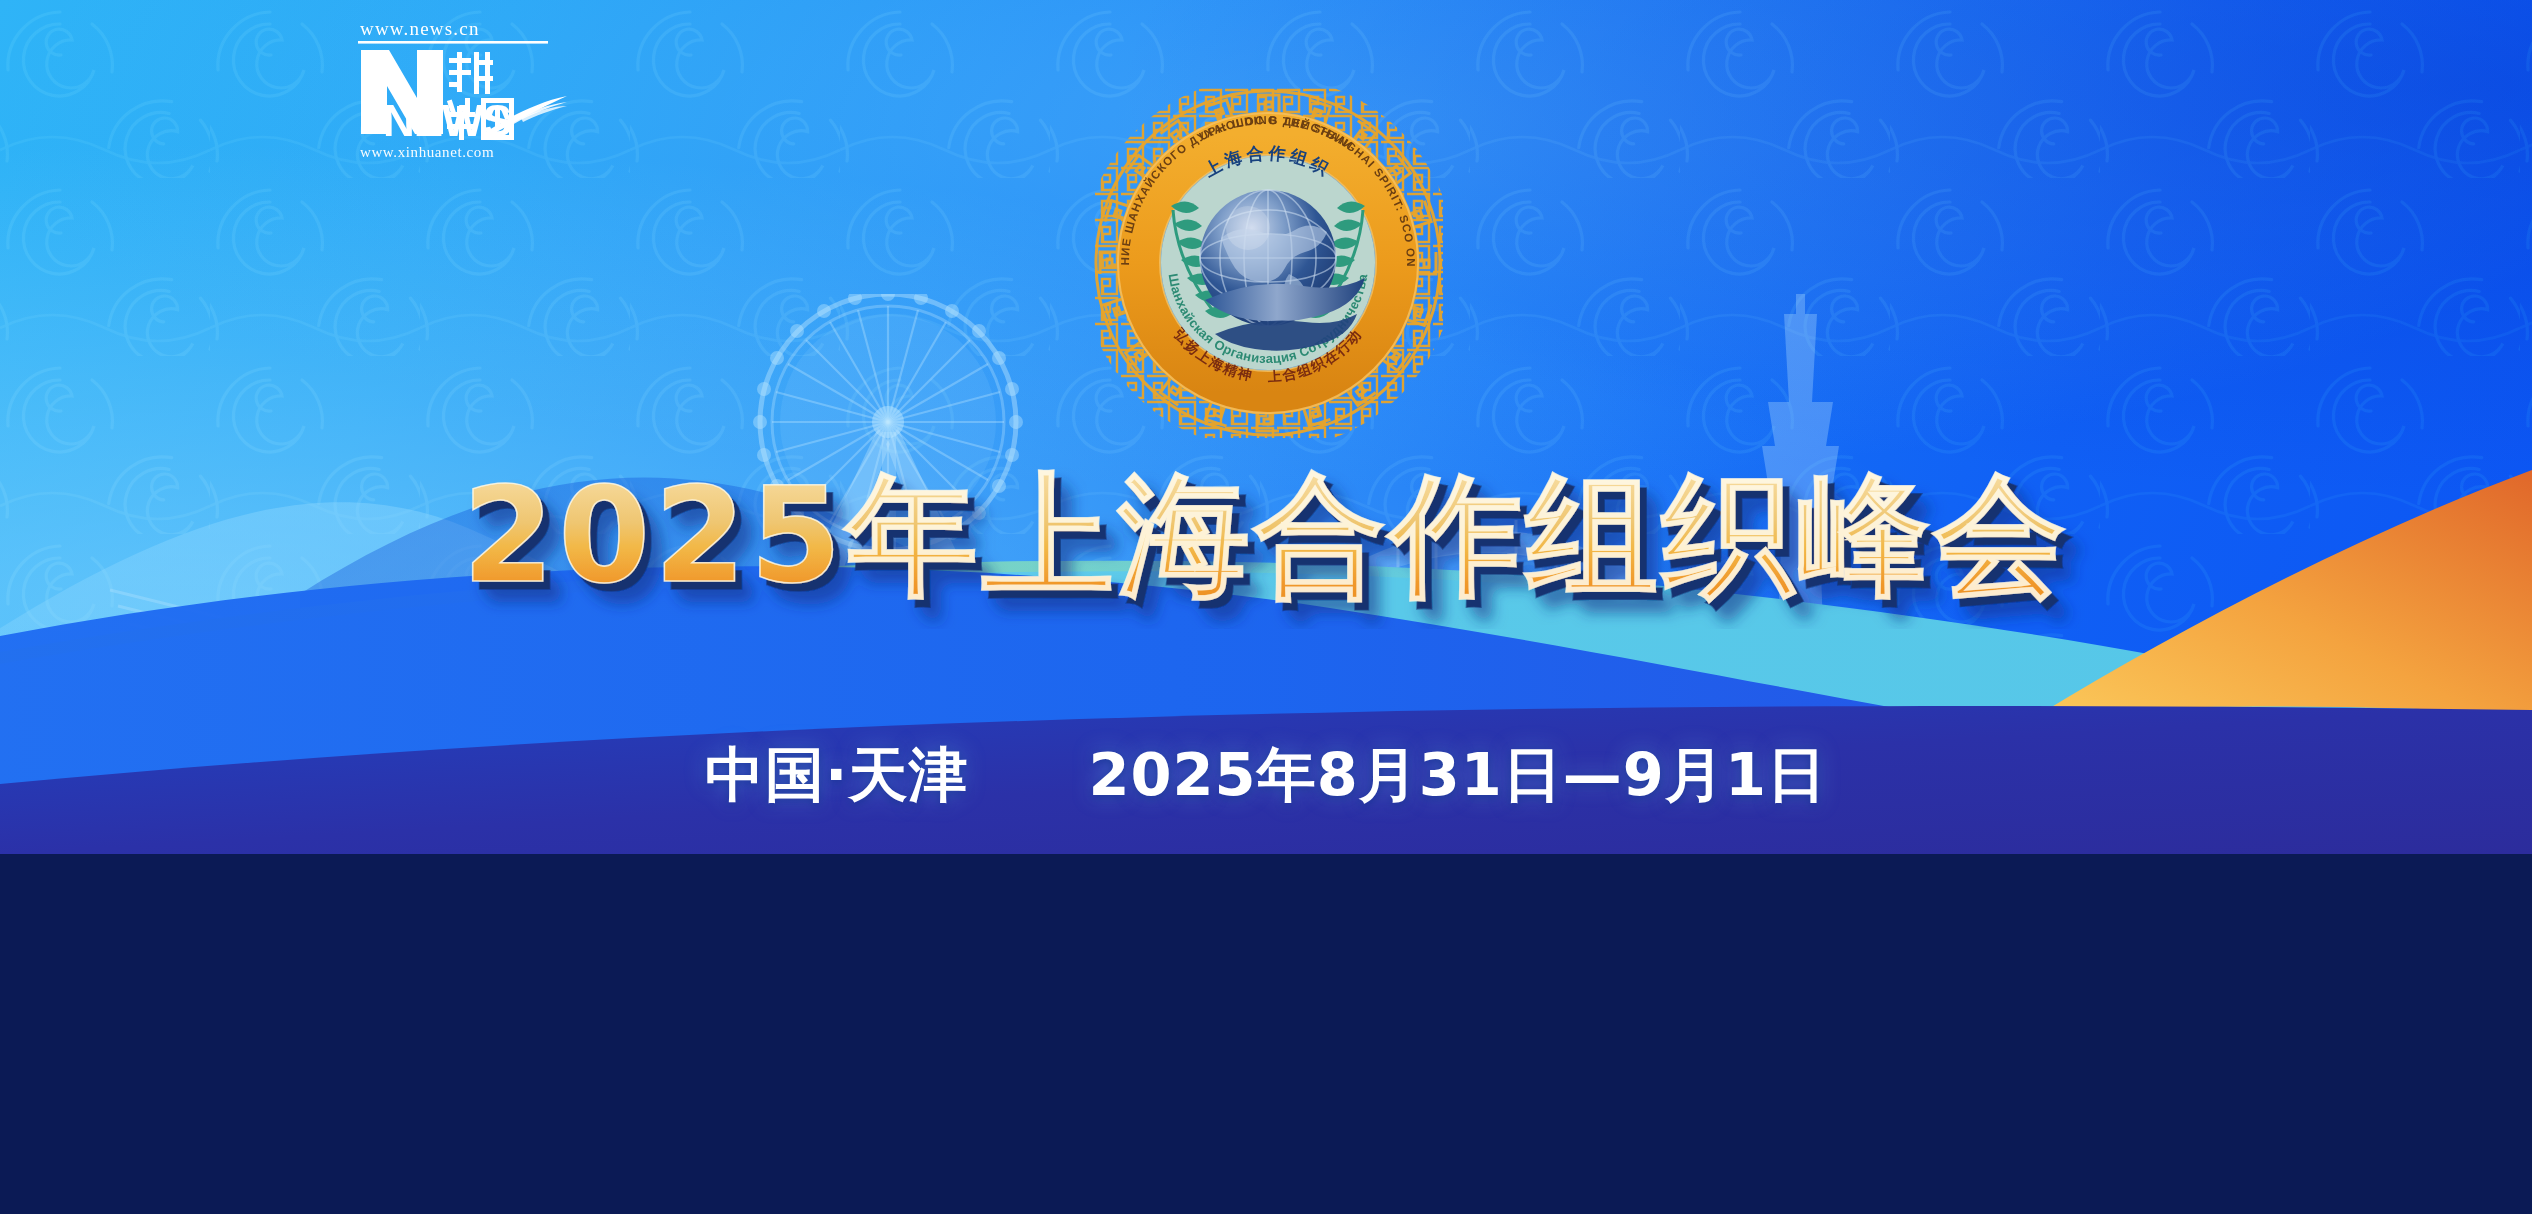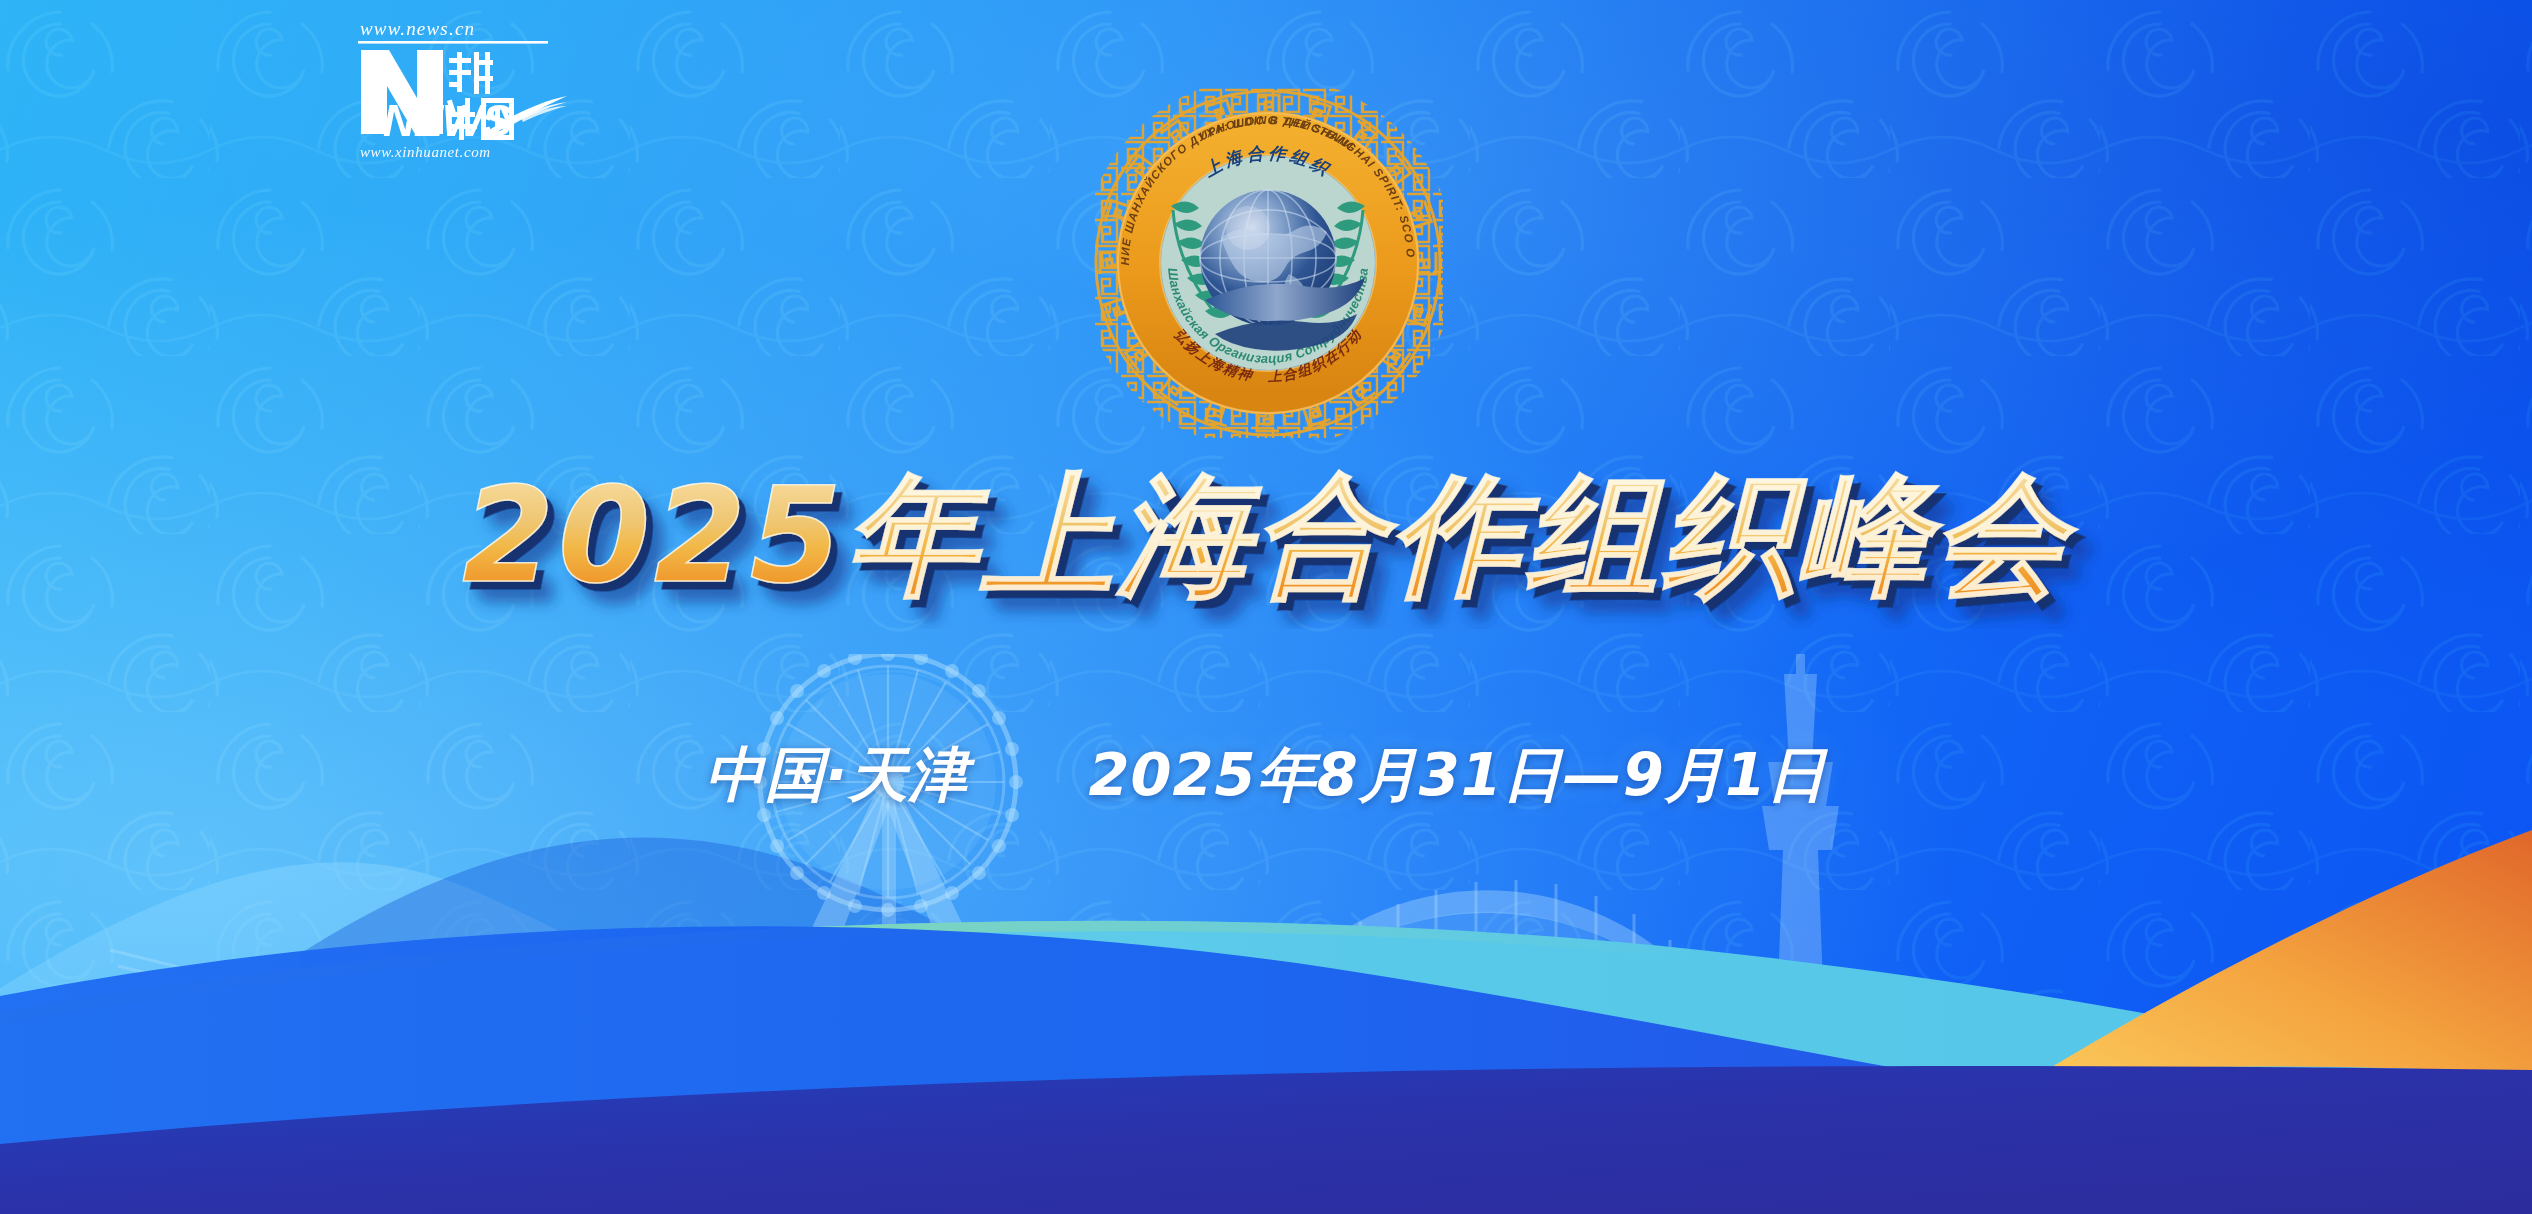--- a/index.html
+++ b/index.html
@@ -1,24 +1,23 @@
 <!DOCTYPE html>
 <html lang="zh"><head>
 <meta charset="utf-8">
 <title>2025年上海合作组织峰会</title>
 <style>
   html,body{margin:0;padding:0;background:#0b1a55;}
   body{font-family:"Liberation Sans","DejaVu Sans",sans-serif;}
 
   #stage{
     position:relative;
-    width:2532px;height:1214px;
+    width:2532px;height:854px;
     overflow:hidden;
     background:linear-gradient(110deg,#2fb4f7 0%, #27a6f6 18%, #1f8df6 38%, #1775f6 58%, #1060f5 78%, #0b54f3 100%);
-    font-style:italic;
   }
 
   
   .sheen{position:absolute;inset:0;pointer-events:none;}
   .sheen.a{background:radial-gradient(120% 95% at 8% 72%, rgba(140,215,255,.55) 0%, rgba(140,215,255,0) 58%);}
   .sheen.b{background:radial-gradient(85% 70% at 52% 14%, rgba(120,205,255,.30) 0%, rgba(120,205,255,0) 62%);}
   .sheen.c{background:radial-gradient(90% 80% at 98% 10%, rgba(0,40,190,.30) 0%, rgba(0,40,190,0) 60%);}
 
   
   .clouds{

